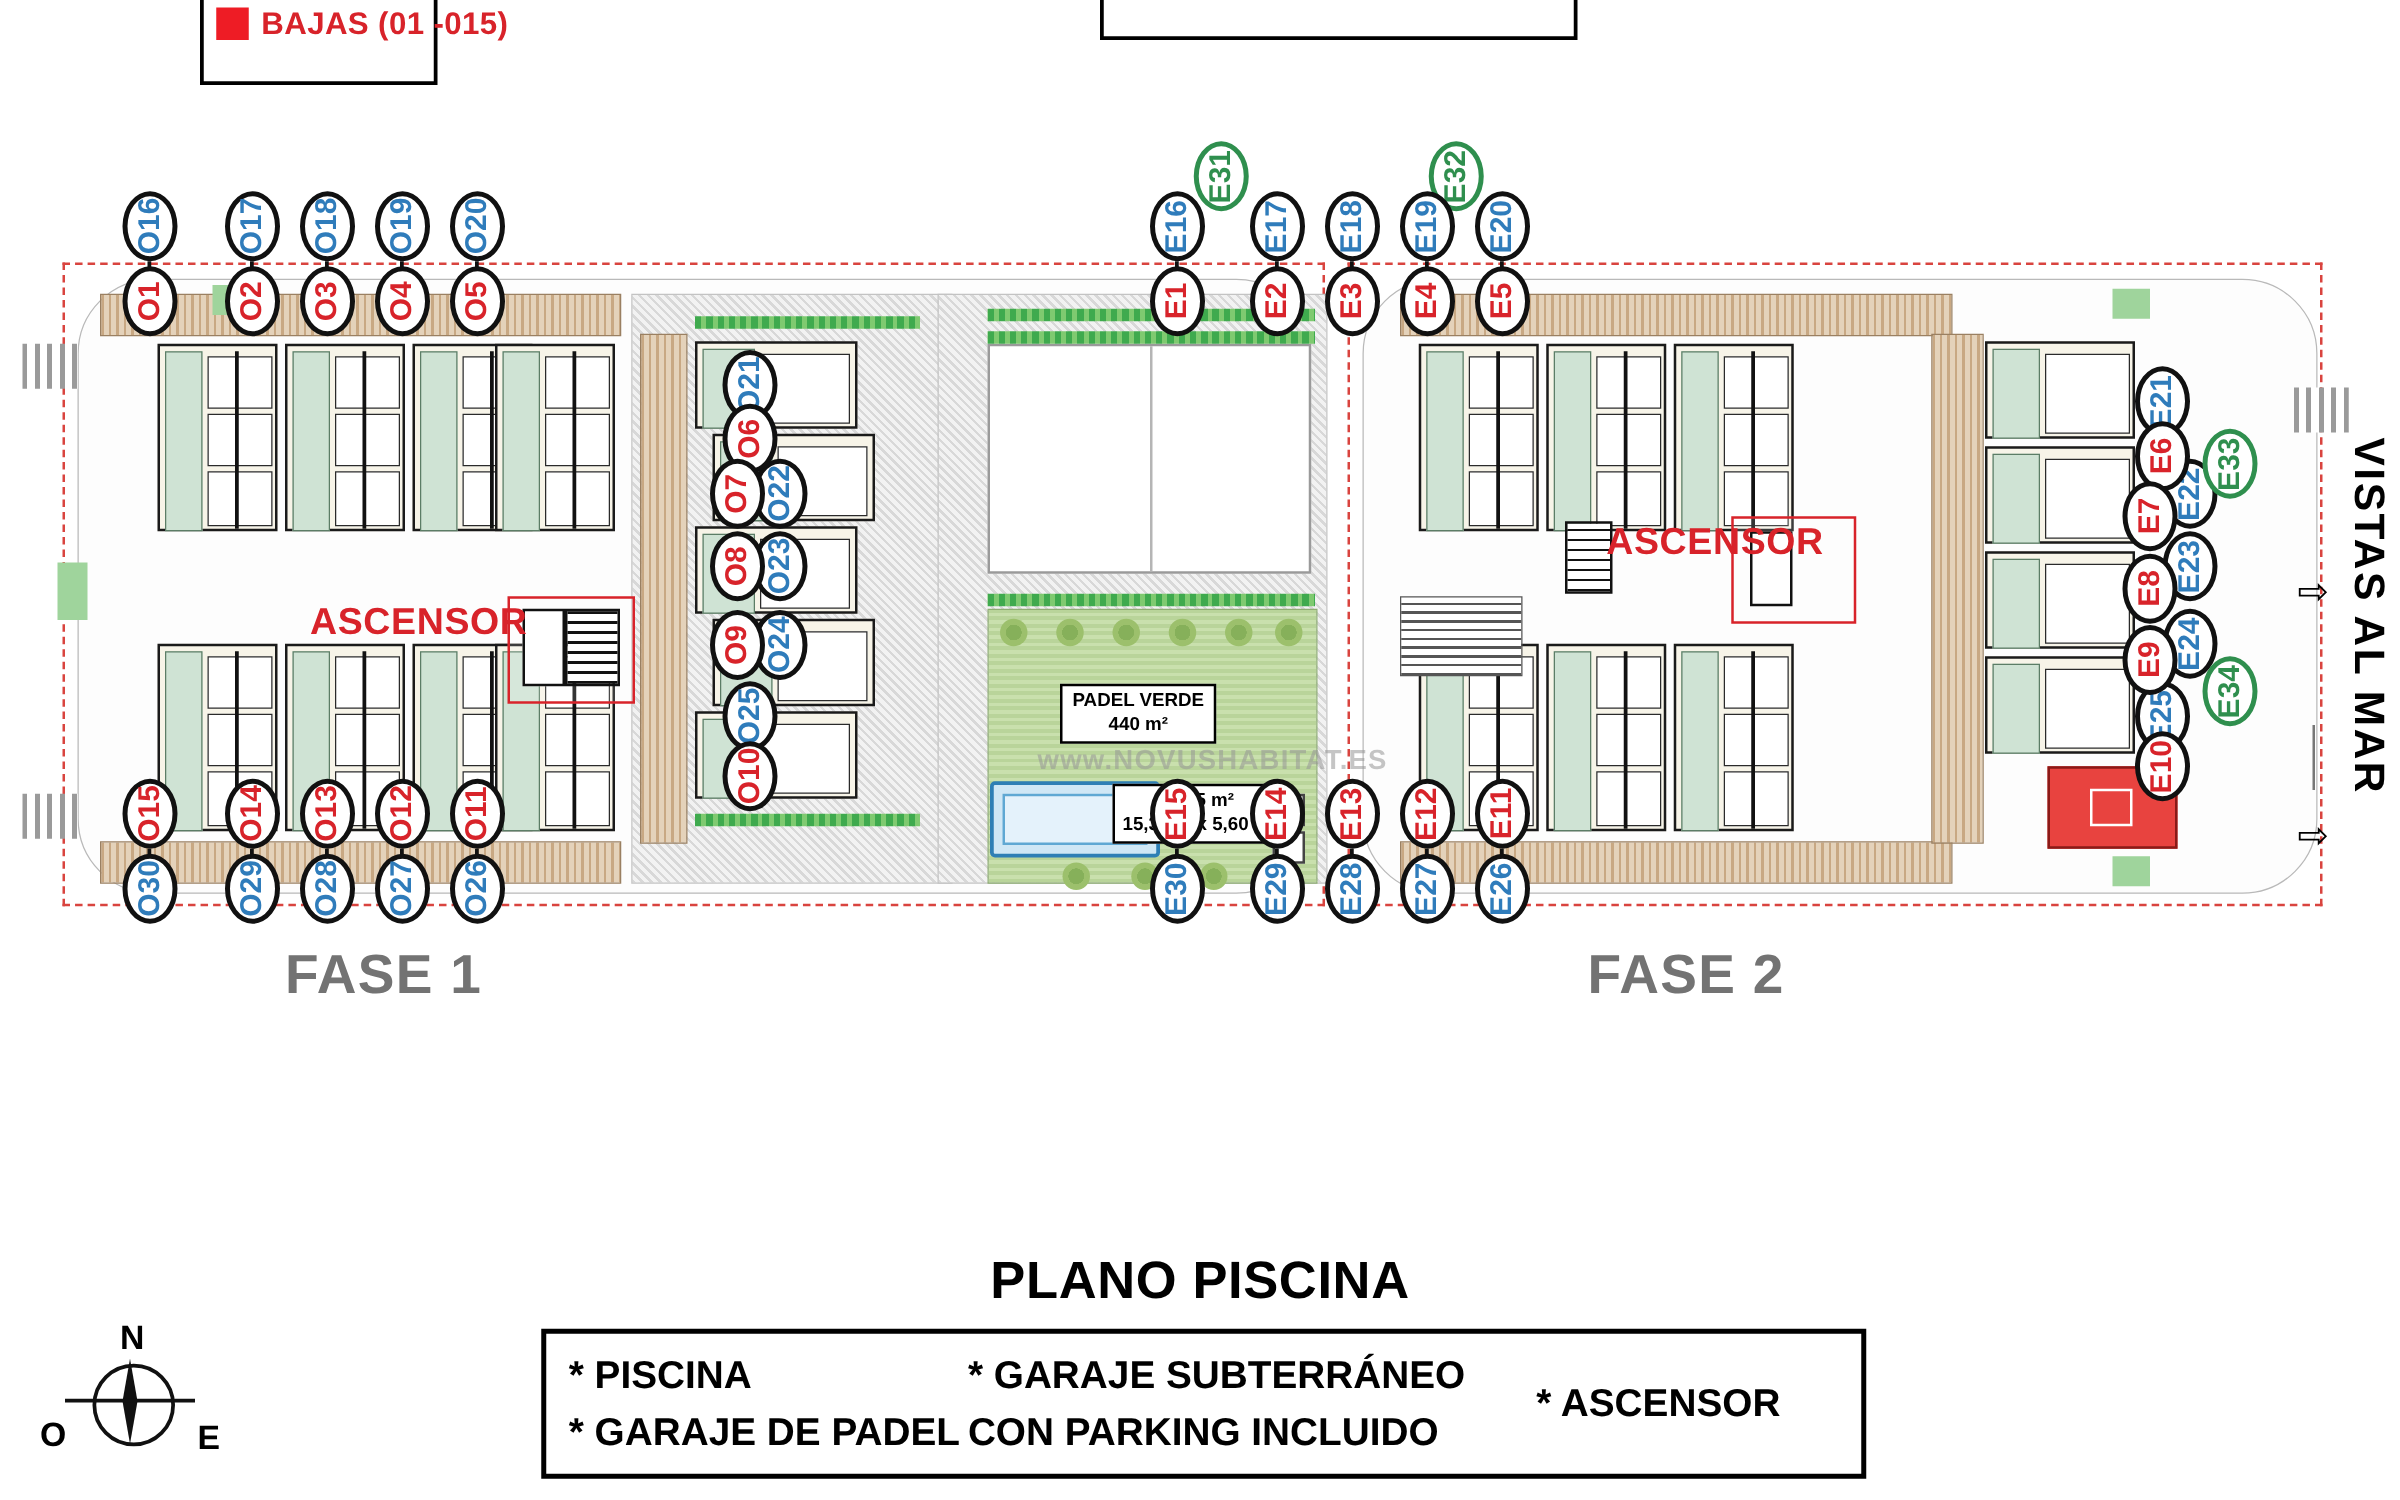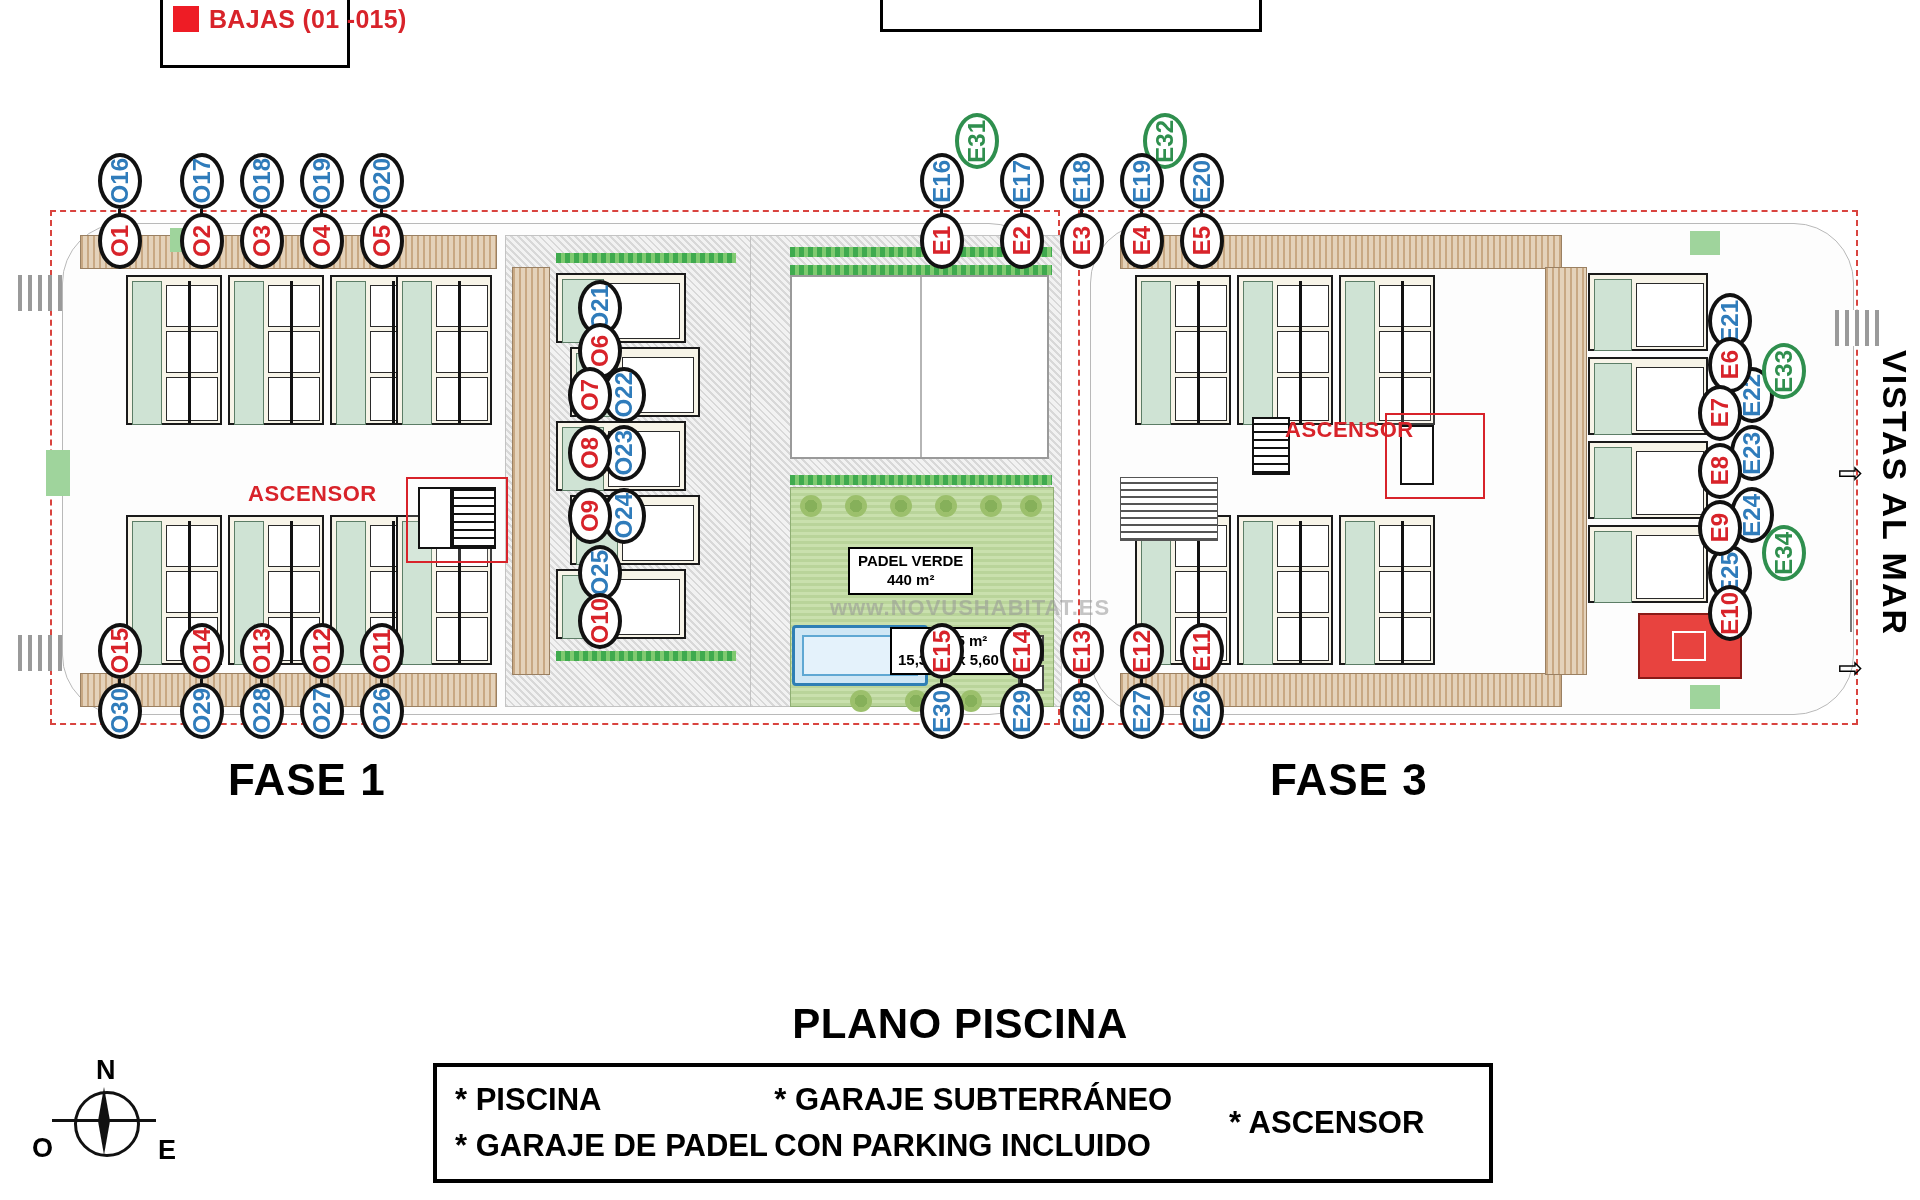--- a/index.html
+++ b/index.html
@@ -79,25 +79,25 @@
           box-sizing:border-box;}
   .marker span{font-size:24px;font-weight:bold;line-height:1;
                writing-mode:vertical-rl;transform:rotate(180deg);letter-spacing:0px;}
   .m-red span{color:#d8232a;}
   .m-blue span{color:#2f7cbb;}
   .m-green{border-color:#2f8f4e;}
   .m-green span{color:#2f8f4e;}
   .leader{position:absolute;width:3px;background:#111;}
 
   
-  .ascensor-txt{position:absolute;font-size:22px;font-weight:bold;color:#d8232a;letter-spacing:.5px;}
+  .ascensor-txt{position:absolute;font-size:30px;font-weight:bold;color:#d8232a;letter-spacing:.5px;}
   .ascensor-box{position:absolute;border:2px solid #d8232a;background:rgba(255,255,255,.15);}
 
   
-  .fase{position:absolute;font-size:44px;font-weight:bold;color:#000000;letter-spacing:1px;}
+  .fase{position:absolute;font-size:44px;font-weight:bold;color:#737373;letter-spacing:1px;}
 
   
   #vistas{position:absolute;right:6px;top:350px;font-size:34px;font-weight:bold;
           writing-mode:vertical-rl;letter-spacing:2px;color:#000;}
   .arrow{position:absolute;font-size:30px;color:#000;}
 
   
   #watermark{position:absolute;left:830px;top:595px;font-size:22px;font-weight:bold;
       color:rgba(150,150,150,.55);letter-spacing:1px;}
 
@@ -588,21 +588,21 @@
       <span>E28</span>
     </div>
   <div class="marker m-blue" style="left:1120px;top:588px;">
       <span>E27</span>
     </div>
   <div class="marker m-blue" style="left:1180px;top:588px;">
       <span>E26</span>
     </div>
 
   <div class="fase" style="left:228px;top:660px;">FASE 1</div>
-  <div class="fase" style="left:1270px;top:660px;">FASE 3</div>
+  <div class="fase" style="left:1270px;top:660px;">FASE 2</div>
 </div>
 
 <div id="vistas">VISTAS AL MAR</div>
 <div class="arrow" style="left:1838px;top:455px;">⇨</div>
 <div class="arrow" style="left:1838px;top:650px;">⇨</div>
 <div class="abs" style="left:1850px;top:580px;width:2px;height:52px;background:#777;"></div>
 
 <div id="watermark">www.NOVUSHABITAT.ES</div>
 
 <div id="plano-general">PLANO PISCINA</div>

